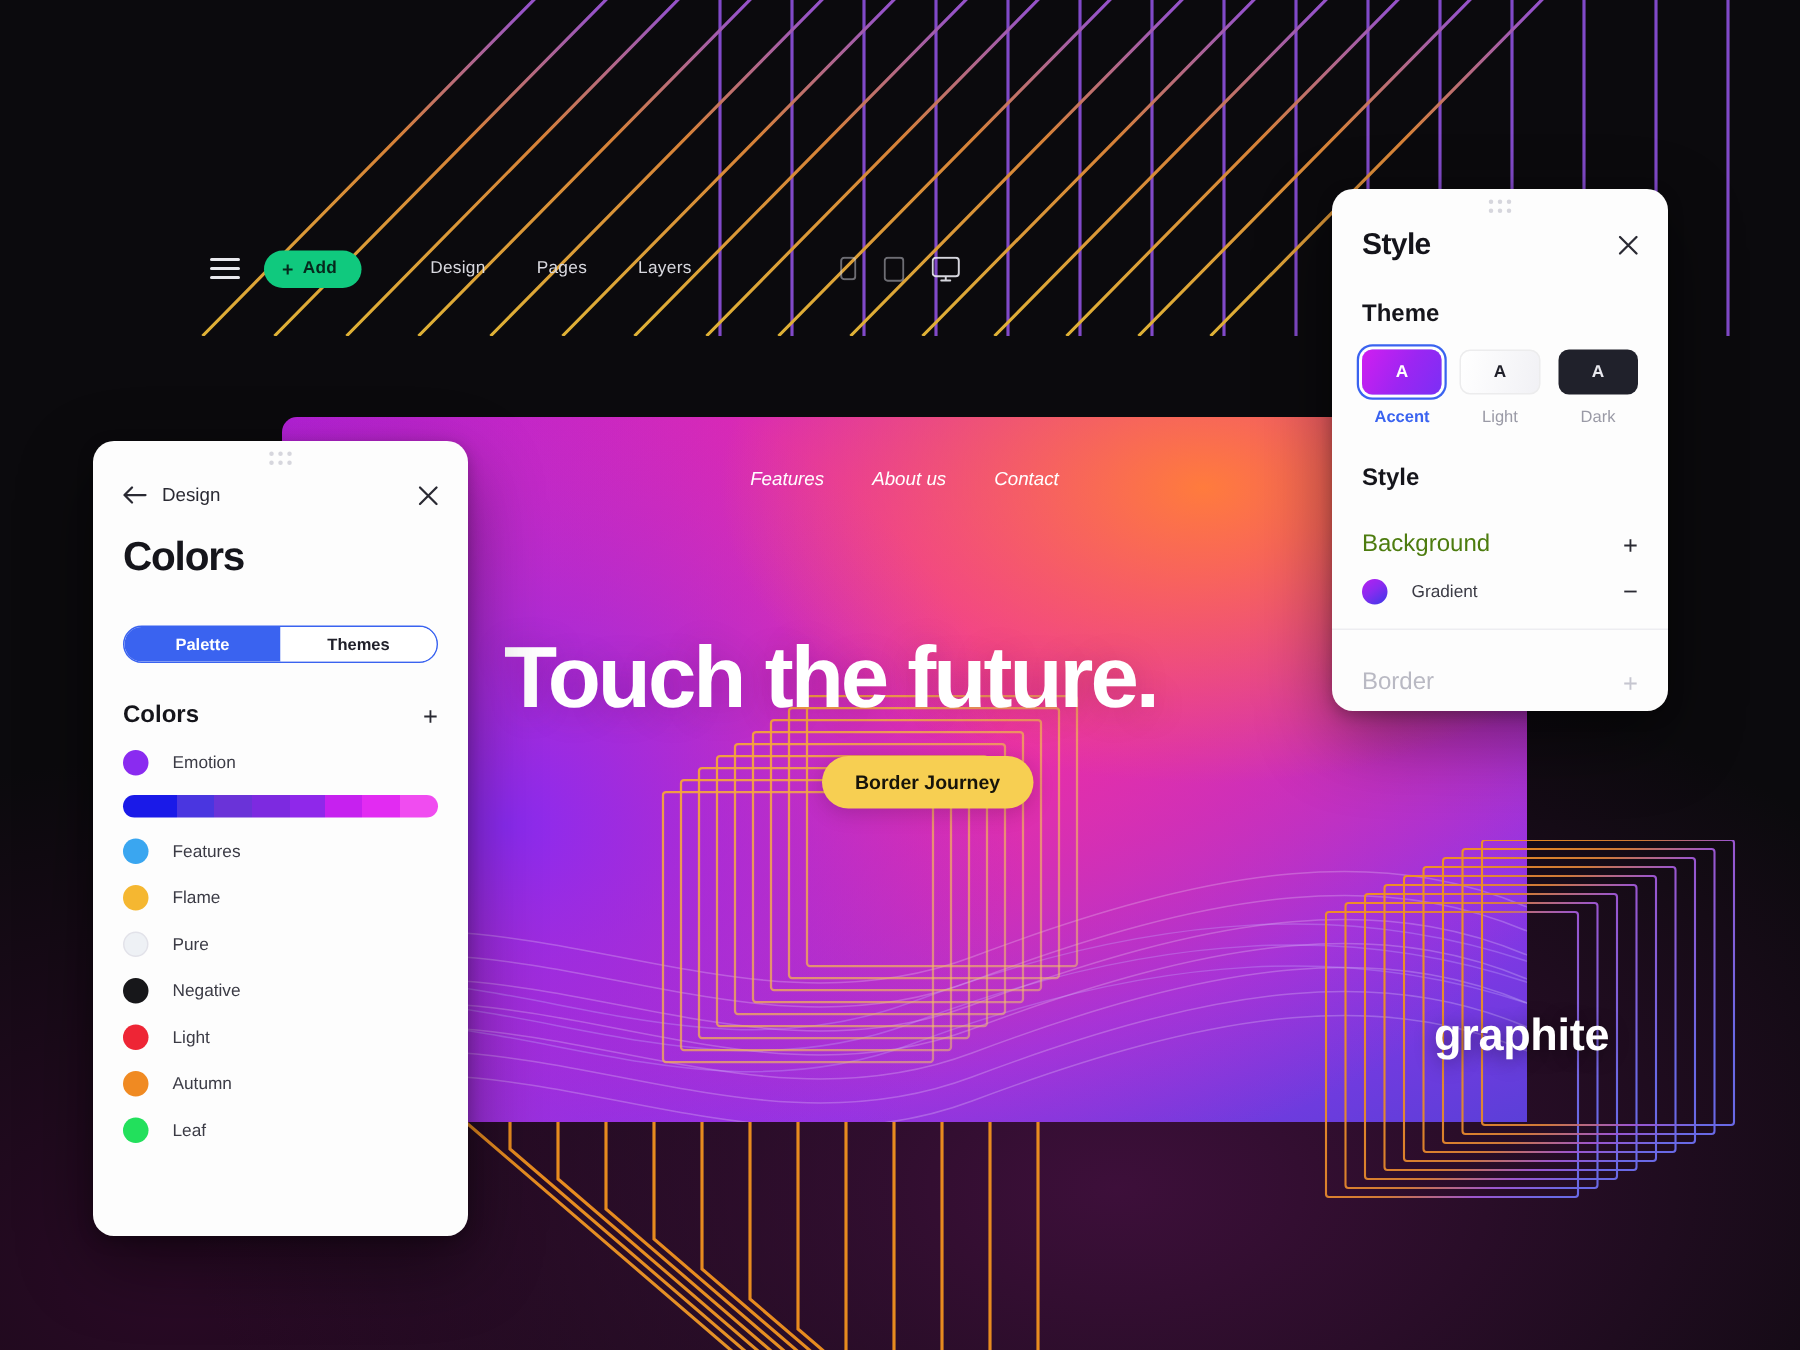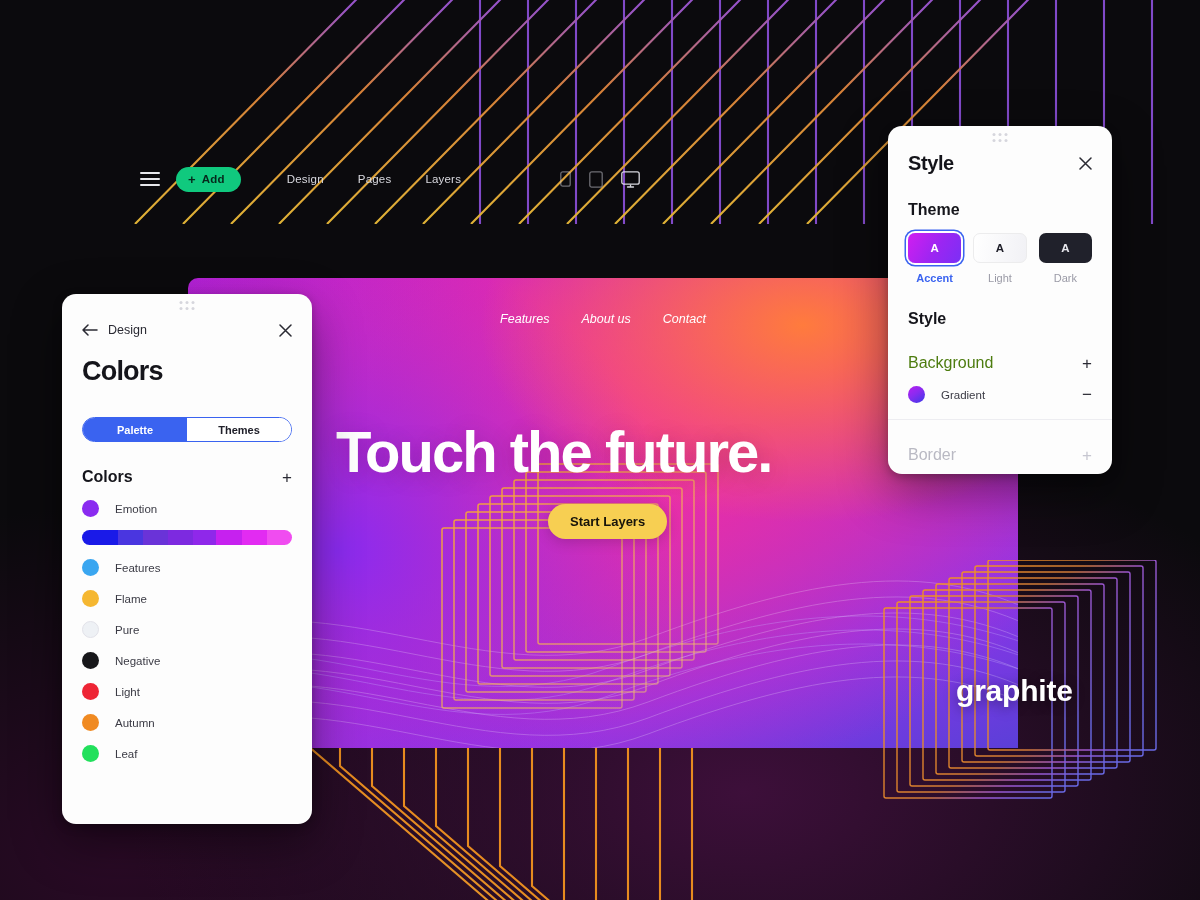--- a/index.html
+++ b/index.html
@@ -398,21 +398,21 @@
       <span class="site-logo">e</span>
       <div class="nav-center">
         <span>Features</span>
         <span>About us</span>
         <span>Contact</span>
       </div>
       <span class="site-login">Log in</span>
     </div>
 
     <div class="hero-title">Touch the future.</div>
-    <div class="cta">Start Layers</div>
+    <div class="cta">Border Journey</div>
   </div>
 
   <div class="brand-block">
     <svg class="brand-cube" viewBox="0 0 290 280">
       <defs>
         <linearGradient id="bcG" x1="0" y1="0.3" x2="1" y2="0.7">
           <stop offset="0%" stop-color="#f2921f"></stop>
           <stop offset="45%" stop-color="#d97f3a"></stop>
           <stop offset="75%" stop-color="#a35ad8"></stop>
           <stop offset="100%" stop-color="#6e6ef0"></stop>

